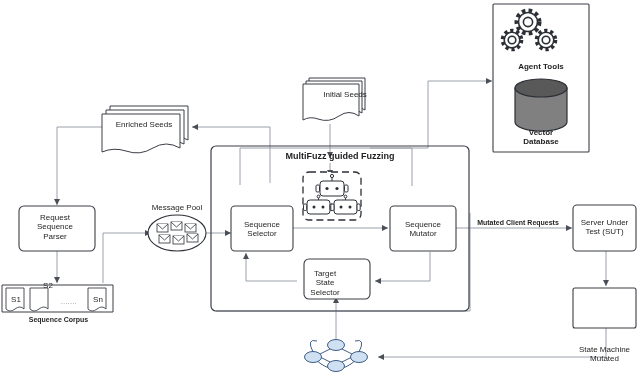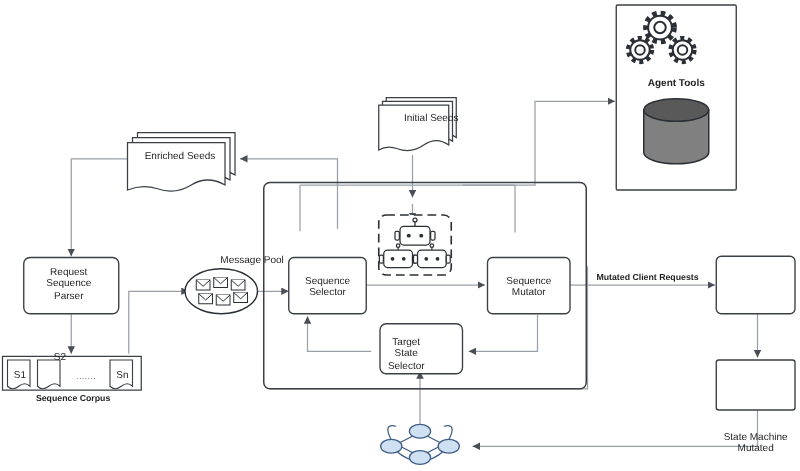--- a/index.html
+++ b/index.html
@@ -190,51 +190,60 @@
     </g>
   </g>
 </svg>
 
 <div class="lbl" style="left:19px;top:213px;width:72px;">
   <span>Request</span><br>
   <span>Sequence</span><br>
   <span>Parser</span>
 </div>
 
-<div class="lbl" style="left:127px;top:203px;width:100px;text-align:right;">Message Pool</div>
+<div class="lbl" style="left:127px;top:203px;width:100px;">Message Pool</div>
 
 <div class="lbl" style="left:8px;top:295px;width:16px;">S1</div>
 <div class="lbl" style="left:32px;top:281px;width:32px;">S2</div>
 <div class="lbl" style="left:52px;top:299px;width:34px;font-size:6px;letter-spacing:0.6px;">.......</div>
 <div class="lbl" style="left:90px;top:295px;width:16px;">Sn</div>
 <div class="lbl bold" style="left:5px;top:316px;width:107px;font-size:7px;">Sequence Corpus</div>
 
 <div class="lbl" style="left:106px;top:120px;width:76px;">Enriched Seeds</div>
 <div class="lbl" style="left:306px;top:90px;width:54px;margin-left:12px;">Initial Seeds</div>
 
+<div class="lbl bold" style="left:250px;top:151px;width:180px;font-size:9px;">MultiFuzz guided Fuzzing</div>
 
 <div class="lbl" style="left:231px;top:220px;width:62px;">
   <span>Sequence</span><br>
   <span>Selector</span>
 </div>
 
 <div class="lbl" style="left:390px;top:220px;width:66px;">
   <span>Sequence</span><br>
   <span>Mutator</span>
 </div>
 
 <div class="lbl" style="left:304px;top:269px;width:42px;">
   <span>Target State</span><br>
   <span>Selector</span>
 </div>
 
 <div class="lbl bold" style="left:466px;top:219px;width:104px;font-size:7px;">Mutated Client Requests</div>
 
+<div class="lbl" style="left:573px;top:218px;width:63px;">
+  <span>Server Under</span><br>
+  <span>Test (SUT)</span>
+</div>
 
 <div class="lbl" style="left:573px;top:297px;width:63px;margin-top:48px;">
   <span>State Machine</span><br>
   <span>Mutated</span>
 </div>
 
 <div class="lbl bold" style="left:497px;top:62px;width:88px;font-size:8px;">Agent Tools</div>
 
+<div class="lbl bold" style="left:497px;top:128px;width:88px;font-size:8px;">
+  <span>Vector</span><br>
+  <span>Database</span>
+</div>
 
 </div>
 
 </body></html>

